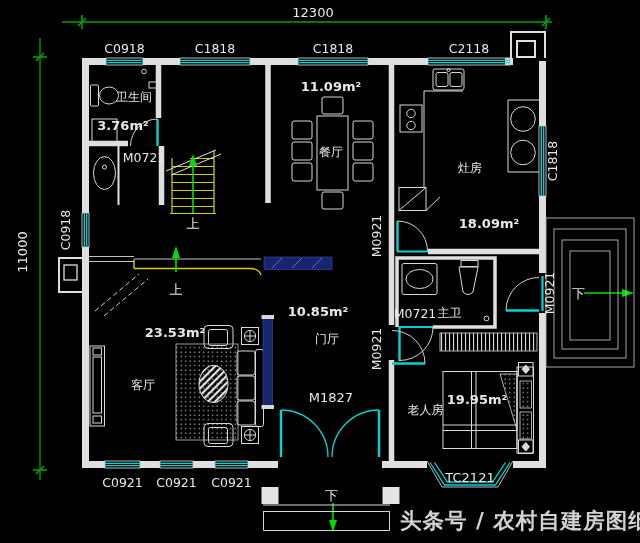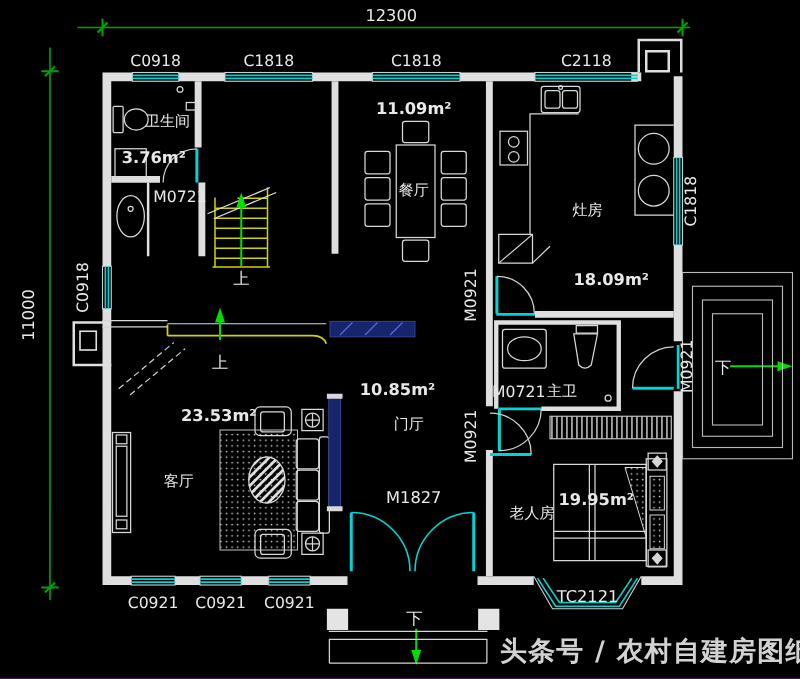--- a/index.html
+++ b/index.html
@@ -1,16 +1,16 @@
 <!DOCTYPE html>
 <html><head>
 <meta charset="utf-8">
 <style>
   html,body{margin:0;padding:0;background:#000;}
-  .stage{position:relative;width:640px;height:543px;background:#d946ef;overflow:hidden;}
+  .stage{position:relative;width:640px;height:543px;background:#a21caf;overflow:hidden;}
   svg{display:block;}
   .t{font-family:"DejaVu Sans","Liberation Sans",sans-serif;fill:#e8e8e8;}
   .mid{text-anchor:middle;}
   .s125{font-size:12.5px;}
   .s13{font-size:13px;}
   .area{font-size:13px;font-weight:bold;}
   .cjk{font-size:12px;}
   .updown{font-size:13px;}
   .wm{font-size:21.5px;font-weight:bold;fill:#d2d2d2;letter-spacing:1px;}
   .frames{stroke:#cfcfcf;stroke-width:0.9;fill:none;}

